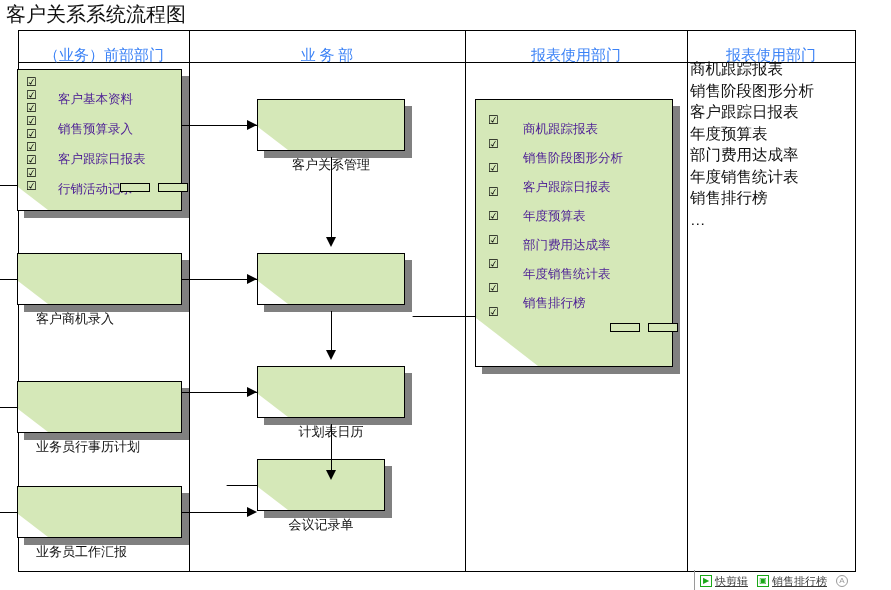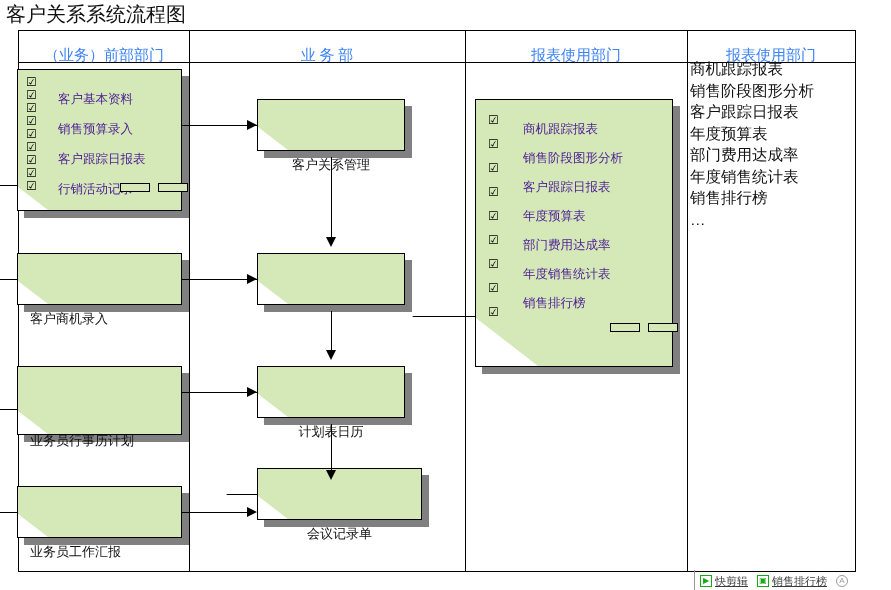--- a/index.html
+++ b/index.html
@@ -89,21 +89,21 @@
     left:0; right:0; top:50%;
     transform:translateY(-50%);
     text-align:center;
     font-size:13px;
     color:#111;
     white-space:nowrap;
     margin-top:40px;
   }
   .shape-label.left{
     text-align:left;
-    padding-left:12px;
+    padding-left:18px;
   }
 
   
   .doc-checks{
     position:absolute;
     left:8px; top:6px;
     display:flex;
     flex-direction:column;
   }
   .chk{
@@ -261,21 +261,21 @@
   <div class="shape" style="left:-2px;top:222px;width:165px;height:52px">
     <div class="shadow"></div>
     <div class="body">
       <div class="shape-label left">客户商机录入</div>
       <div class="fold-tri"></div>
       <div style="position:absolute;left:0;bottom:0;width:31px;height:24px;border-top:1.4px solid #000;
                   transform:skewX(52deg);transform-origin:bottom left;"></div>
     </div>
   </div>
 
-  <div class="shape" style="left:-2px;top:335px;width:165px;height:69px">
+  <div class="shape" style="left:-2px;top:350px;width:165px;height:52px">
     <div class="shadow"></div>
     <div class="body">
       <div class="shape-label left">业务员行事历计划</div>
       <div class="fold-tri"></div>
       <div style="position:absolute;left:0;bottom:0;width:31px;height:24px;border-top:1.4px solid #000;
                   transform:skewX(52deg);transform-origin:bottom left;"></div>
     </div>
   </div>
 
   <div class="shape" style="left:-2px;top:455px;width:165px;height:52px">
@@ -310,21 +310,21 @@
   <div class="shape" style="left:238px;top:335px;width:148px;height:52px">
     <div class="shadow"></div>
     <div class="body">
       <div class="shape-label">计划表日历</div>
       <div class="fold-tri"></div>
       <div style="position:absolute;left:0;bottom:0;width:31px;height:24px;border-top:1.4px solid #000;
                   transform:skewX(52deg);transform-origin:bottom left;"></div>
     </div>
   </div>
 
-  <div class="shape" style="left:238px;top:437px;width:165px;height:52px">
+  <div class="shape" style="left:238px;top:428px;width:128px;height:52px">
     <div class="shadow"></div>
     <div class="body">
       <div class="shape-label">会议记录单</div>
       <div class="fold-tri"></div>
       <div style="position:absolute;left:0;bottom:0;width:31px;height:24px;border-top:1.4px solid #000;
                   transform:skewX(52deg);transform-origin:bottom left;"></div>
     </div>
   </div>
 
   <div class="shape" style="left:456px;top:68px;width:198px;height:268px">

